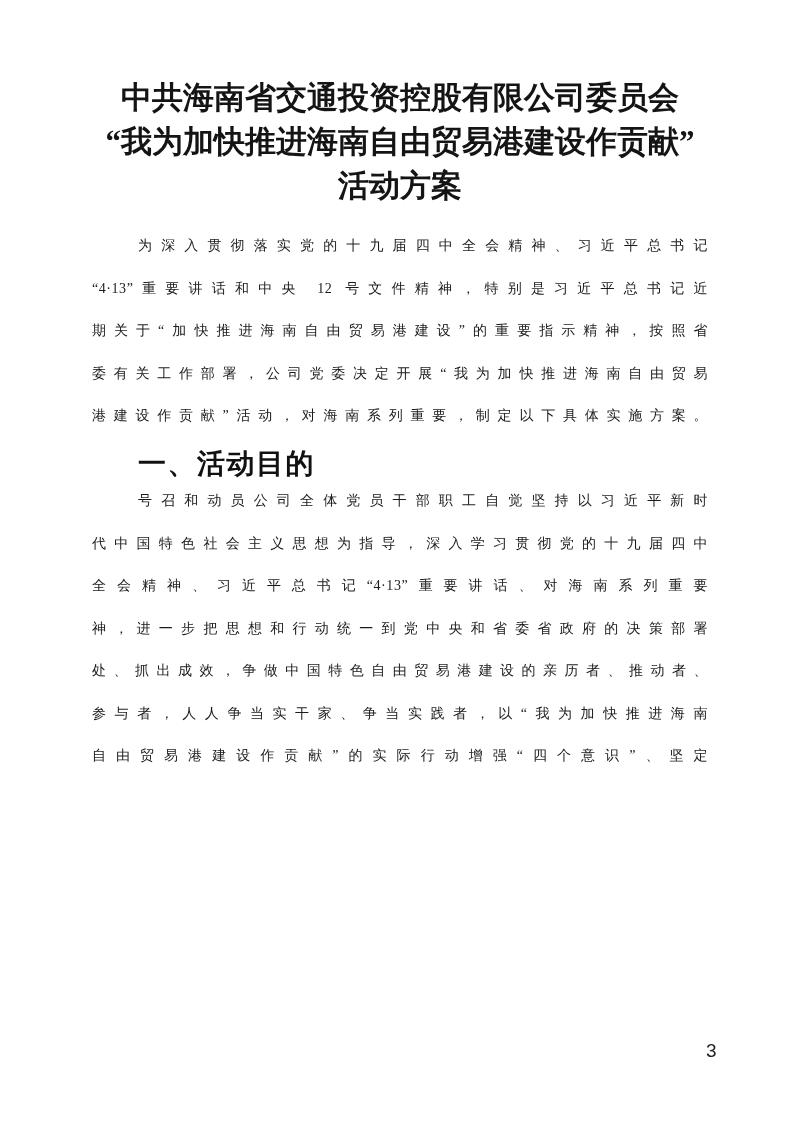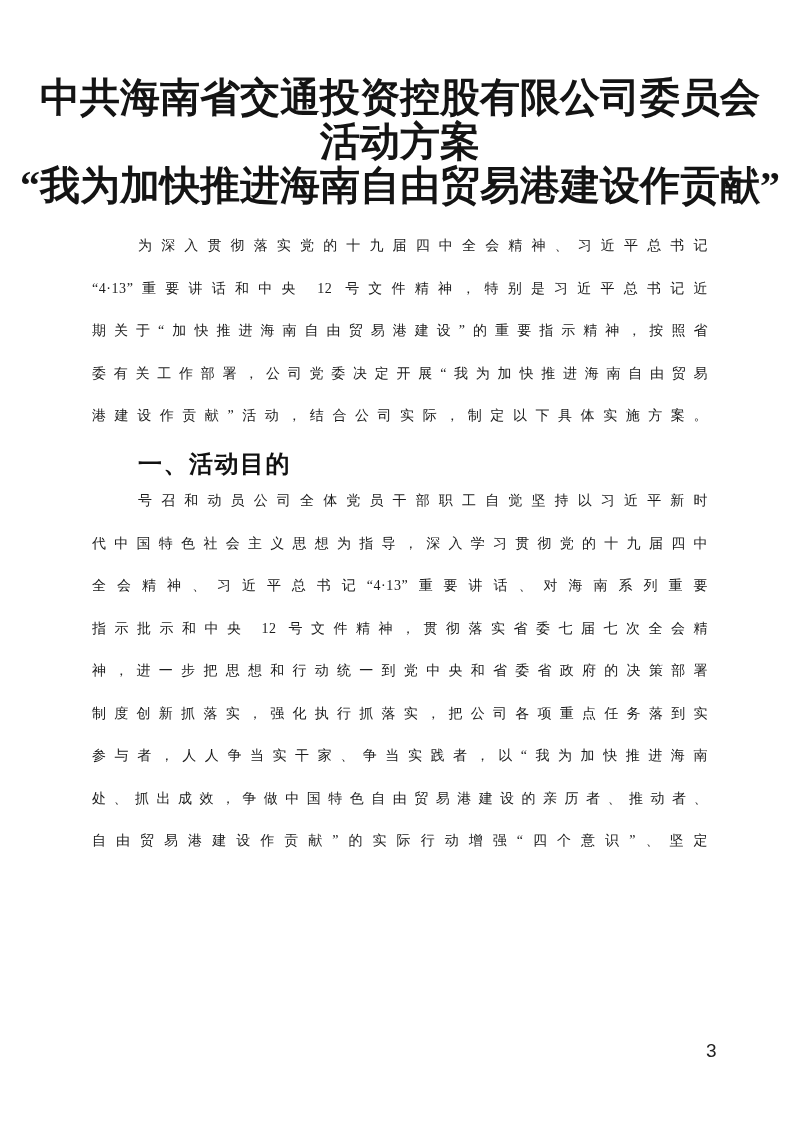--- a/index.html
+++ b/index.html
@@ -16,21 +16,21 @@
     color: #1a1a1a;
   }
   .doc-title {
     position: absolute;
     top: 76px;
     left: 0;
     width: 800px;
     text-align: center;
     font-family: "Liberation Serif", serif;
     font-weight: 700;
-    font-size: 40px;
+    font-size: 31px;
     line-height: 44px;
     color: #141414;
     letter-spacing: 0;
   }
   .body-block {
     position: absolute;
     left: 92px;
     width: 616px;
     font-family: "Liberation Serif", serif;
     font-size: 14px;
@@ -48,21 +48,21 @@
   }
   .line.first {
     padding-left: 46px;
   }
   .section-heading {
     position: absolute;
     left: 138px;
     top: 444px;
     font-family: "Liberation Sans", sans-serif;
     font-weight: 700;
-    font-size: 24px;
+    font-size: 28px;
     line-height: 40px;
     letter-spacing: 1.5px;
     color: #111111;
   }
   .page-number {
     position: absolute;
     left: 706px;
     top: 1040px;
     font-family: "Liberation Sans", sans-serif;
     font-size: 19px;
@@ -70,41 +70,39 @@
     color: #222222;
   }
 </style>
 </head>
 <body>
 
 <div class="page">
 
   <div class="doc-title">
     <div>中共海南省交通投资控股有限公司委员会</div>
+    <div>“我为加快推进海南自由贸易港建设作贡献”</div>
     <div>活动方案</div>
-    <div>“我为加快推进海南自由贸易港建设作贡献”</div>
   </div>
 
   <div class="body-block p1">
     <div class="line first">为深入贯彻落实党的十九届四中全会精神、习近平总书记</div>
     <div class="line">“4·13”重要讲话和中央 12 号文件精神，特别是习近平总书记近</div>
     <div class="line">期关于“加快推进海南自由贸易港建设”的重要指示精神，按照省</div>
     <div class="line">委有关工作部署，公司党委决定开展“我为加快推进海南自由贸易</div>
-    <div class="line">港建设作贡献”活动，结合公司实际，制定以下具体实施方案。</div>
+    <div class="line">港建设作贡献”活动，对海南系列重要，制定以下具体实施方案。</div>
   </div>
 
   <div class="section-heading">一、活动目的</div>
 
   <div class="body-block p2">
     <div class="line first">号召和动员公司全体党员干部职工自觉坚持以习近平新时</div>
     <div class="line">代中国特色社会主义思想为指导，深入学习贯彻党的十九届四中</div>
     <div class="line">全会精神、习近平总书记“4·13”重要讲话、对海南系列重要</div>
-    <div class="line">指示批示和中央 12 号文件精神，贯彻落实省委七届七次全会精</div>
     <div class="line">神，进一步把思想和行动统一到党中央和省委省政府的决策部署</div>
-    <div class="line">制度创新抓落实，强化执行抓落实，把公司各项重点任务落到实</div>
+    <div class="line">处、抓出成效，争做中国特色自由贸易港建设的亲历者、推动者、</div>
     <div class="line">参与者，人人争当实干家、争当实践者，以“我为加快推进海南</div>
-    <div class="line">处、抓出成效，争做中国特色自由贸易港建设的亲历者、推动者、</div>
     <div class="line">自由贸易港建设作贡献”的实际行动增强“四个意识”、坚定</div>
   </div>
 
   <div class="page-number">3</div>
 
 </div>
 
 </body></html>

